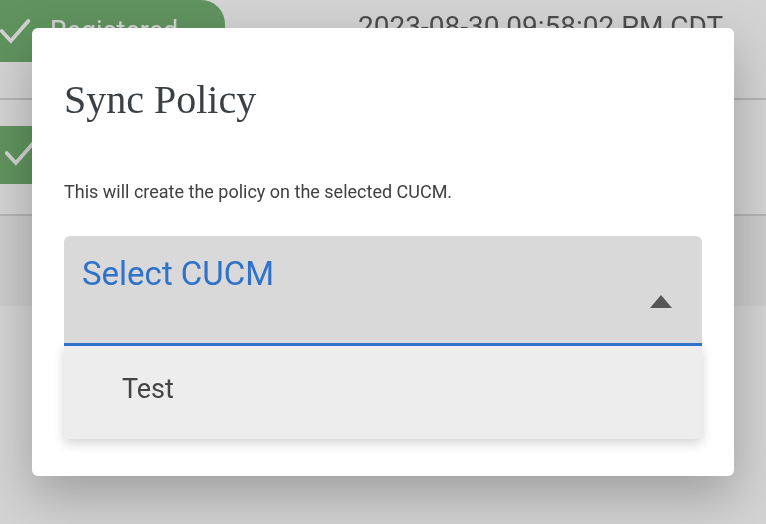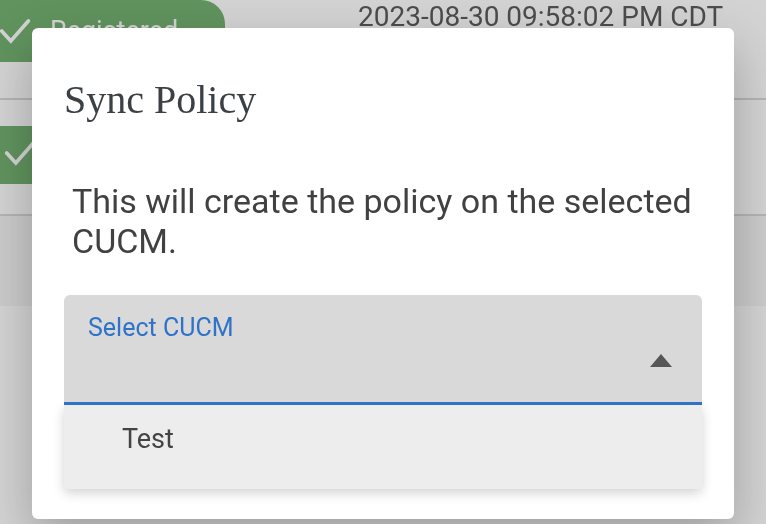--- a/index.html
+++ b/index.html
@@ -52,21 +52,21 @@
       justify-content: center;
       margin-left: -6px;
     }
     .bg-status-label {
       font-size: 27px;
       color: #fff;
     }
     .bg-timestamp {
       position: absolute;
       left: 358px;
-      top: 0;
+      top: 10px;
       font-size: 28px;
       color: #303030;
       white-space: nowrap;
     }
     .bg-row2 {
       position: absolute;
       left: 0;
       top: 100px;
       right: 0;
       height: 116px;
@@ -119,57 +119,57 @@
       min-height: 448px;
     }
     .modal-title {
       font-size: 40px;
       font-weight: 500;
       color: #3b4045;
       padding: 0 32px;
       font-family: Liberation Serif, serif;
     }
     .modal-desc {
-      font-size: 34px;
+      font-size: 18px;
       color: #414141;
-      padding: 0 40px;
+      padding: 0 32px;
       margin-top: 58px;
     }
     .select-wrap {
       margin: 34px 32px 0 32px;
     }
     .select {
       position: relative;
       height: 110px;
       background: #d9d9d9;
       border-radius: 6px 6px 0 0;
       border-bottom: 3px solid #2f72c9;
       padding: 24px 24px 0 24px;
       cursor: pointer;
     }
     .select-label {
       position: absolute;
-      left: 24px;
+      left: 18px;
       top: 18px;
-      font-size: 25px;
+      font-size: 33px;
       color: #2f72c9;
     }
     .select-caret {
       position: absolute;
       right: 30px;
       bottom: 30px;
     }
     .dropdown {
       background: #ededed;
       margin-top: 0;
       box-shadow: 0 4px 12px rgba(0,0,0,0.18);
       border-radius: 0 0 4px 4px;
     }
     .dropdown-item {
-      padding: 18px 36px 34px 58px;
+      padding: 27px 36px 34px 58px;
       font-size: 27px;
       color: #444;
       cursor: pointer;
     }
   </style>
 </head>
 <body>
 
 <div class="background">
   <div class="bg-topbar">

